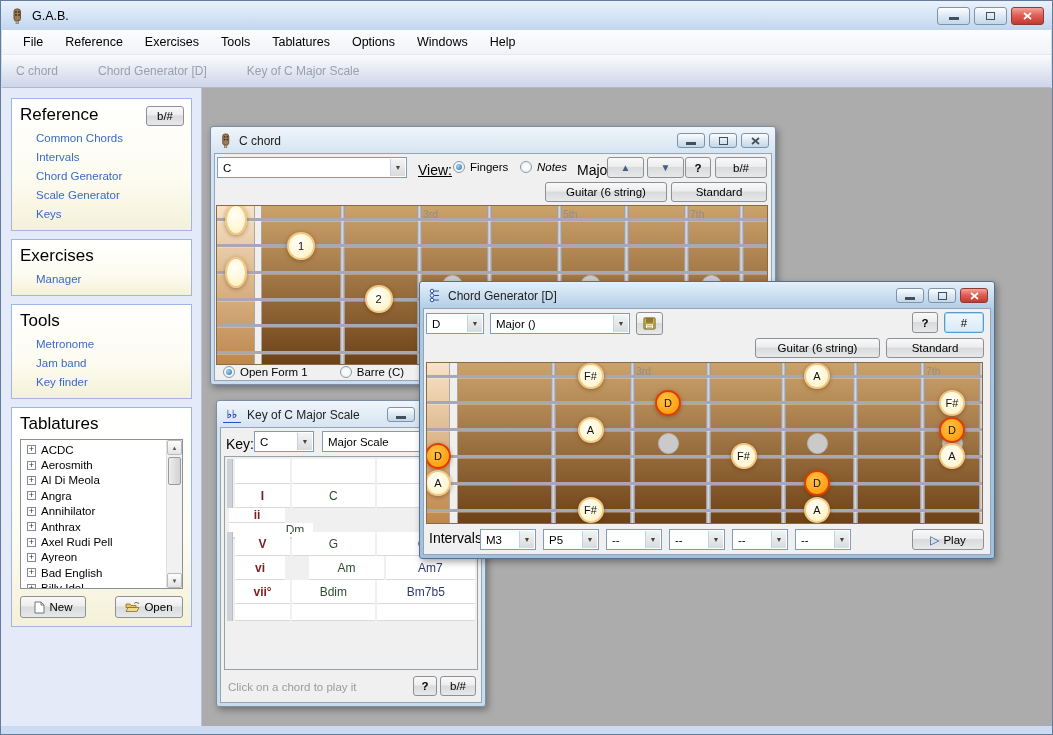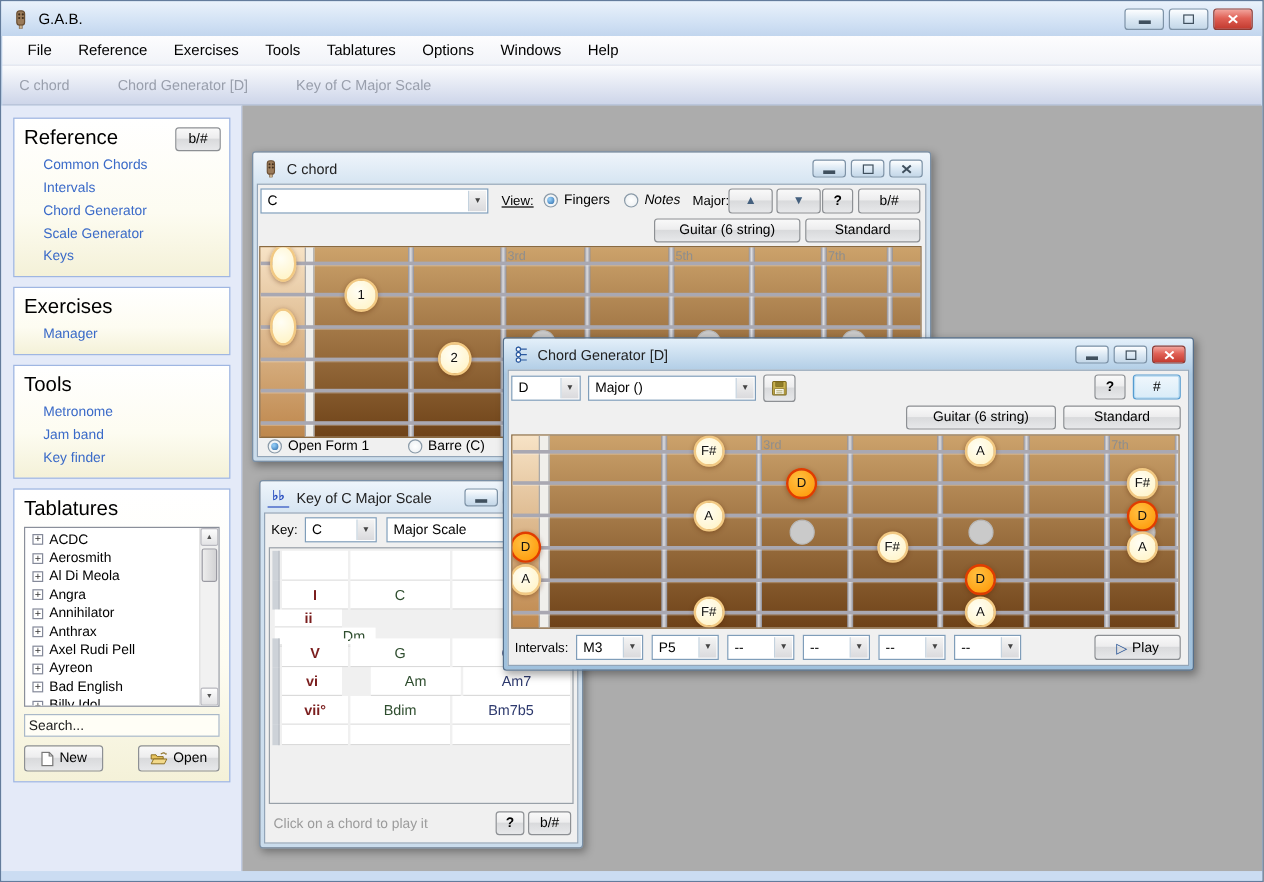--- a/index.html
+++ b/index.html
@@ -68,21 +68,21 @@
   .combo{position:relative;background:#fff;border:1px solid #7F9DB9;display:flex;align-items:center;
          font-size:11.5px;padding:0 18px 0 5px;height:21px;}
   .combo .arr{position:absolute;right:1px;top:1px;bottom:1px;width:15px;
               background:linear-gradient(#F4F4F4,#DADADD);border-left:1px solid #C4D2DE;
               display:flex;align-items:center;justify-content:center;font-size:7px;color:#444;}
   .radio{display:inline-flex;align-items:center;gap:5px;font-size:11.5px;white-space:nowrap;}
   .rb{width:12px;height:12px;border-radius:50%;border:1px solid #8A9AA8;
       background:radial-gradient(#FFF,#E9EDF0);position:relative;flex:none;}
   .radio.sel .rb::after{content:"";position:absolute;left:2px;top:2px;width:6px;height:6px;border-radius:50%;
       background:radial-gradient(circle at 35% 35%,#8CC6F2 15%,#2D6AA8);}
-  .lbl{font-size:11px;color:#000;white-space:nowrap;}
+  .lbl{font-size:14px;color:#000;white-space:nowrap;}
   .u{text-decoration:underline;}
   .arrow-btn{color:#44607E;font-size:10px;}
 
   
   .board{position:absolute;background:linear-gradient(#CCA26B,#6E4218);overflow:hidden;border:1px solid #8A6A40;}
   .open-col{position:absolute;left:0;top:0;bottom:0;background:linear-gradient(#F7E3C6,#BE874C);}
   .nut{position:absolute;top:0;bottom:0;background:#F0EFEB;border-left:1px solid #A8A8A8;border-right:1px solid #A8A8A8;}
   .fret{position:absolute;top:0;bottom:0;width:5px;background:linear-gradient(90deg,#8F8F98,#DCDCE0 45%,#8F8F98);}
   .string{position:absolute;left:0;right:0;height:3px;background:#A9A8B2;box-shadow:0 1px 0 rgba(255,255,255,.25);}
   .fret-label{position:absolute;font-size:10.5px;color:#8E8E8E;top:2px;}
@@ -232,21 +232,20 @@
                 <span class="expander">+</span>
                 <span>Billy Idol</span>
               </div>
             </div>
           <div class="tree-scroll">
             <div class="scr-btn scr-up">▲</div>
             <div class="scr-thumb"></div>
             <div class="scr-btn scr-down">▼</div>
           </div>
         </div>
-        <input class="search" readonly="" value="Search..." style="">
         <div class="side-btn-row">
           <button class="btn side-btn">
             <span class="icon16" style="width:12px">
               <svg width="11" height="13" viewBox="0 0 11 13">
                   <path d="M1 1 h6 l3 3 v8 h-9 z" fill="#fff" stroke="#777"></path>
                   <path d="M7 1 v3 h3" fill="none" stroke="#777"></path>
                 </svg>
             </span>
             <span>New</span>
           </button>

